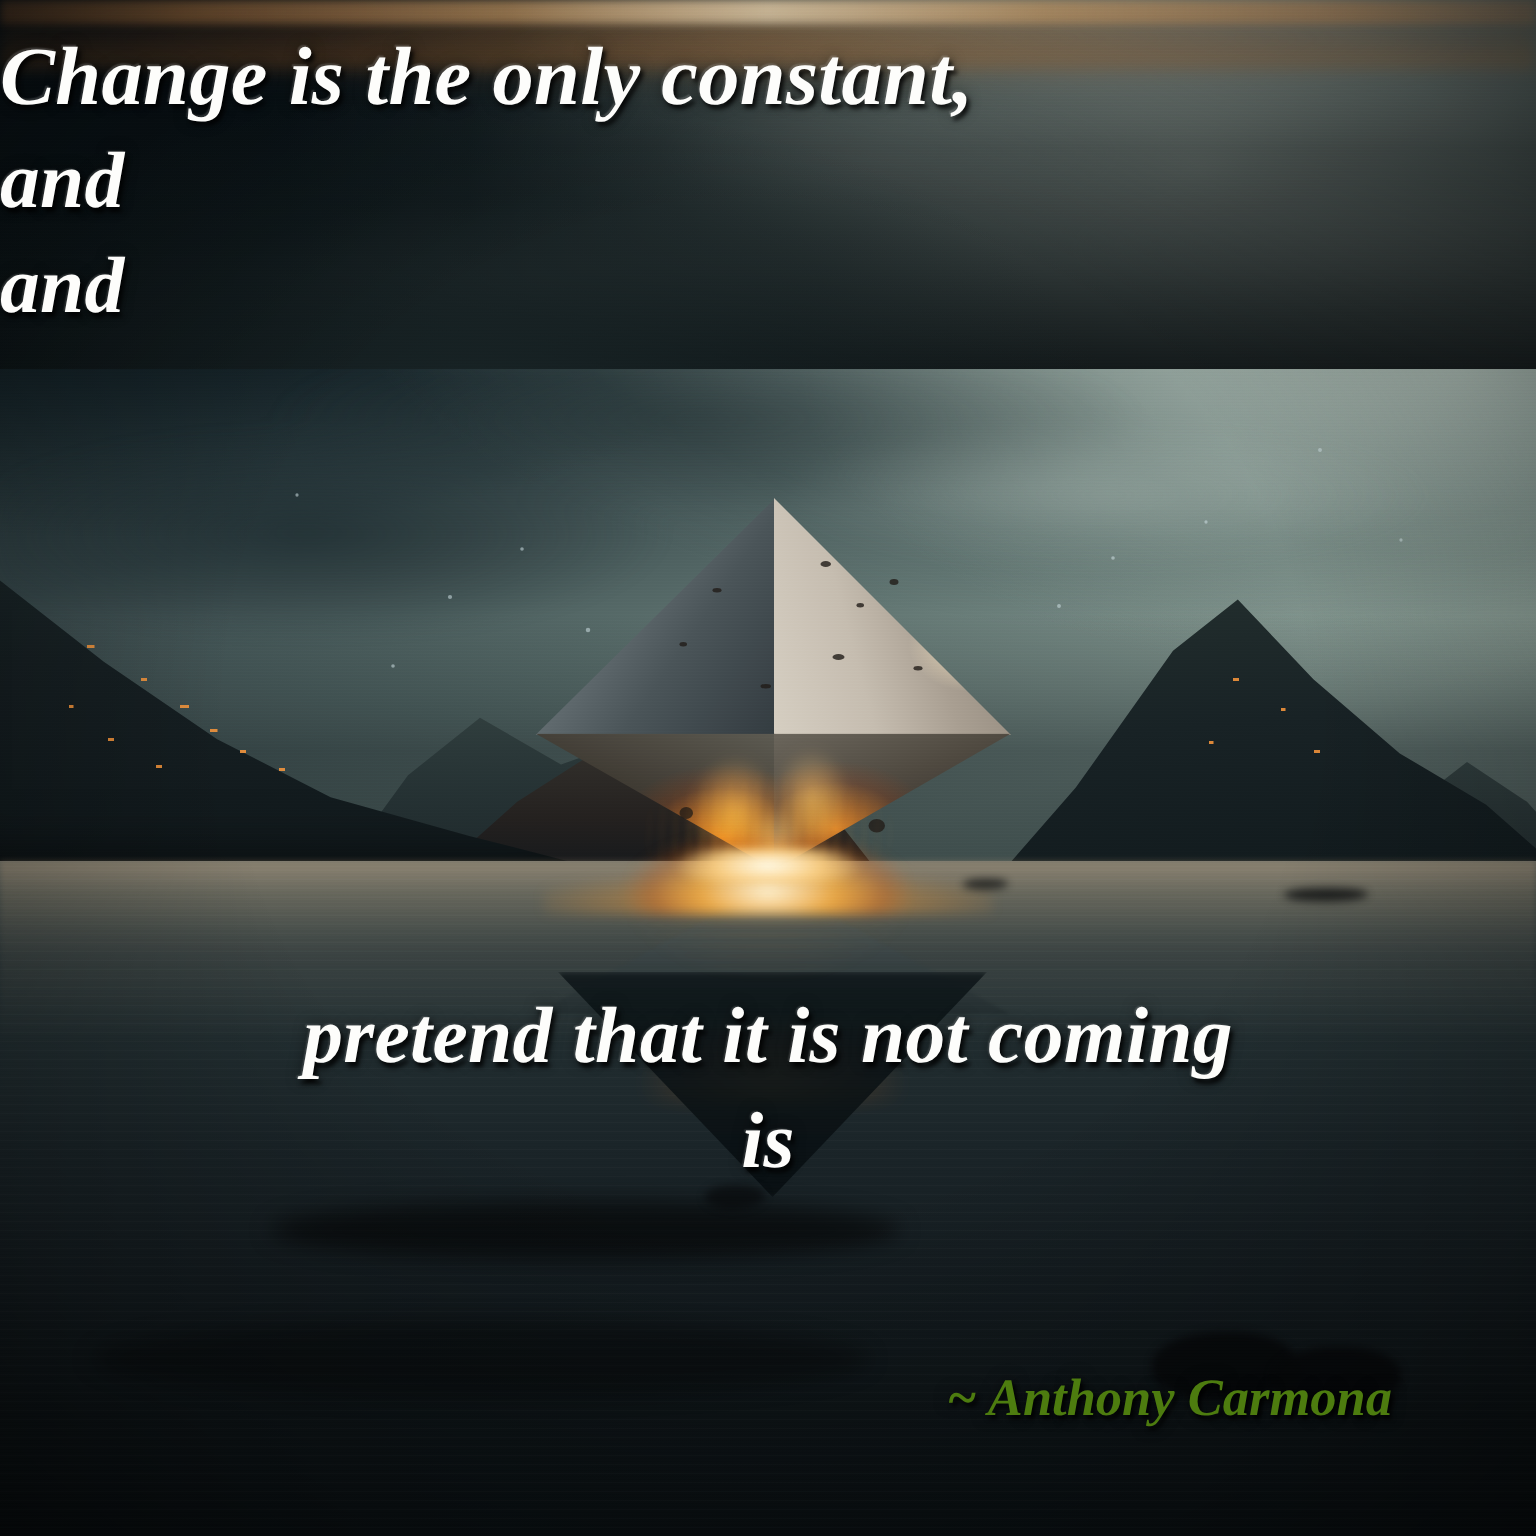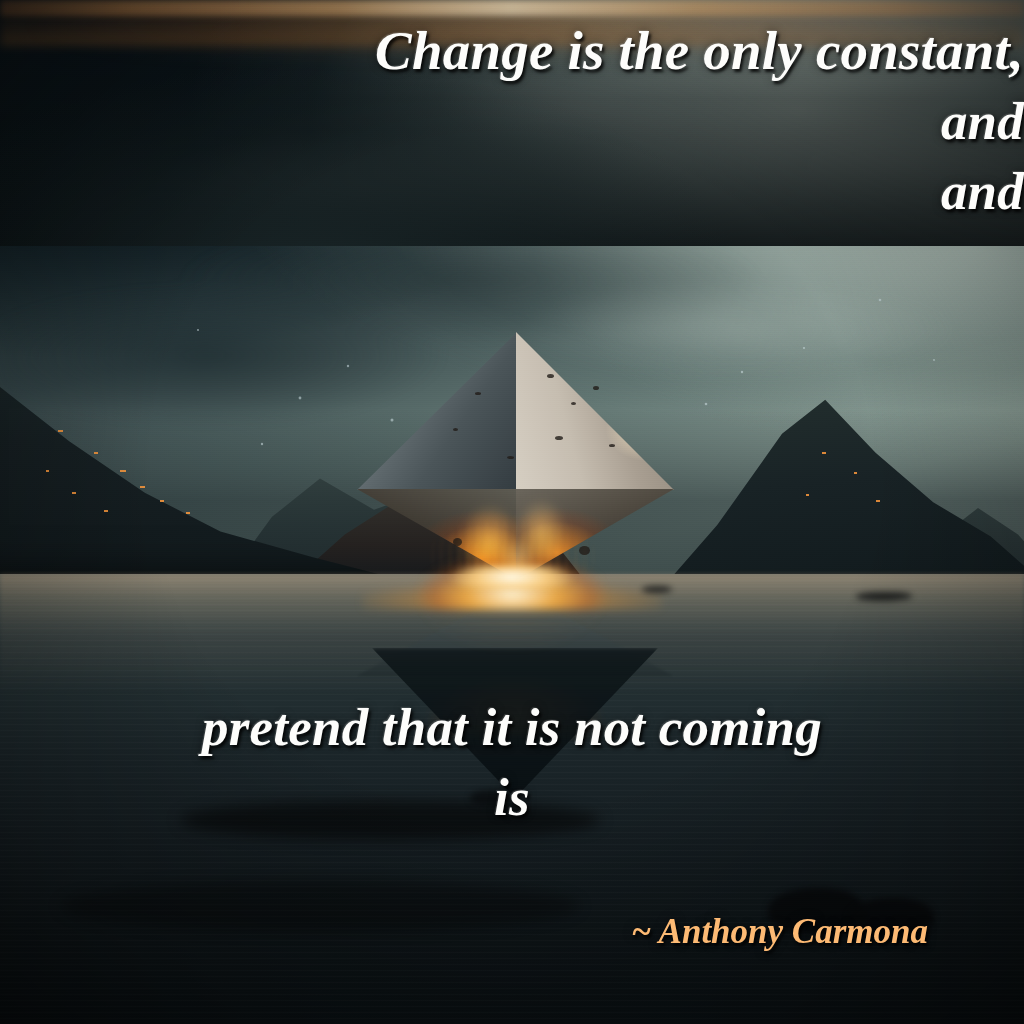--- a/index.html
+++ b/index.html
@@ -241,44 +241,44 @@
     pointer-events:none;
   }
   .grain{
     background-image:repeating-linear-gradient(0deg, rgba(255,255,255,0.012) 0 1px, rgba(0,0,0,0.012) 1px 2px);
     pointer-events:none;mix-blend-mode:overlay;
   }
 
   
   .quote-top{
     position:absolute;left:0;top:16px;width:100%;
-    text-align:right;pointer-events:none;
+    text-align:left;pointer-events:none;
   }
   .quote-bottom{
     position:absolute;left:0;top:656px;width:100%;
-    text-align:center;pointer-events:none;margin-top:36px;
+    text-align:center;pointer-events:none;
   }
   .qline{
     display:block;
     color:#fdfdfb;
     font-style:italic;
     font-weight:700;
     font-size:53px;
     line-height:70px;
     letter-spacing:.2px;
     text-shadow:
       2px 3px 3px rgba(0,0,0,.80),
       0 0 10px rgba(0,0,0,.45),
       -1px -1px 1px rgba(255,255,255,.18);
     white-space:pre;
   }
   .qline.l1{font-size:55px;}
   .attrib{
     position:absolute;right:96px;top:910px;
-    color:#fdba74;
+    color:#4d7c0f;
     font-style:italic;font-weight:700;
     font-size:35px;line-height:44px;
     text-shadow:2px 3px 3px rgba(0,0,0,.85), 0 0 10px rgba(0,0,0,.5);
     white-space:pre;pointer-events:none;
   }
 </style>
 </head>
 <body>
 
 <div id="stage">

